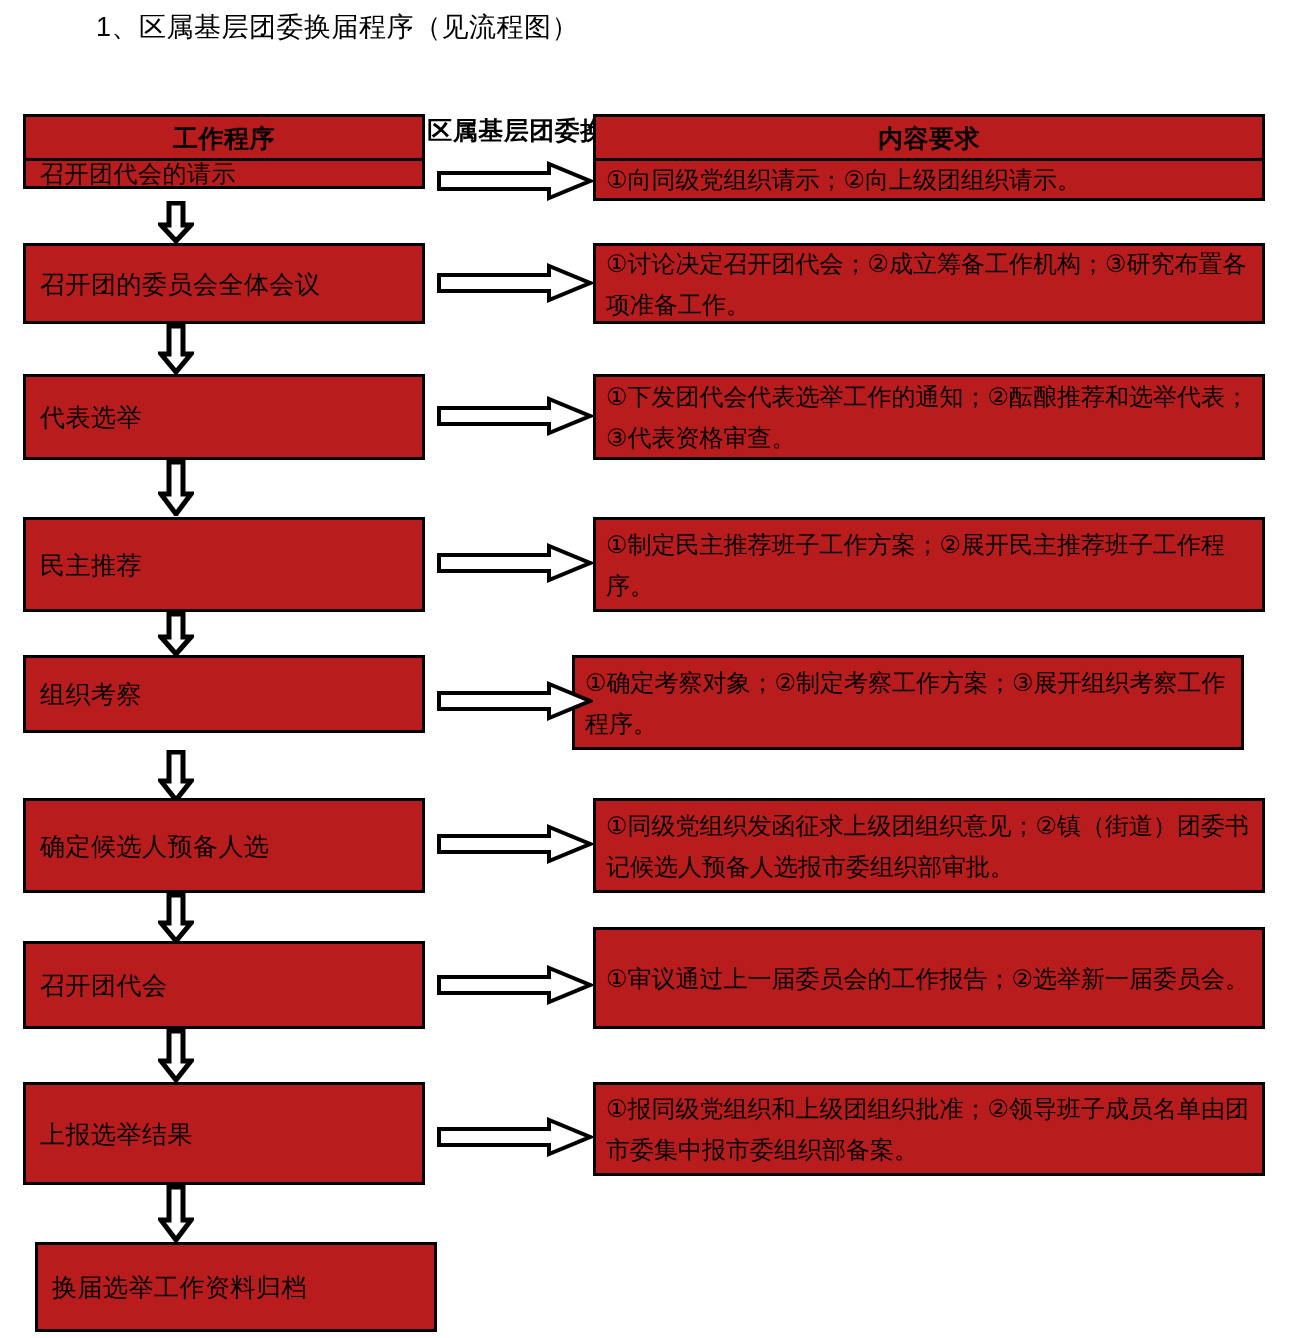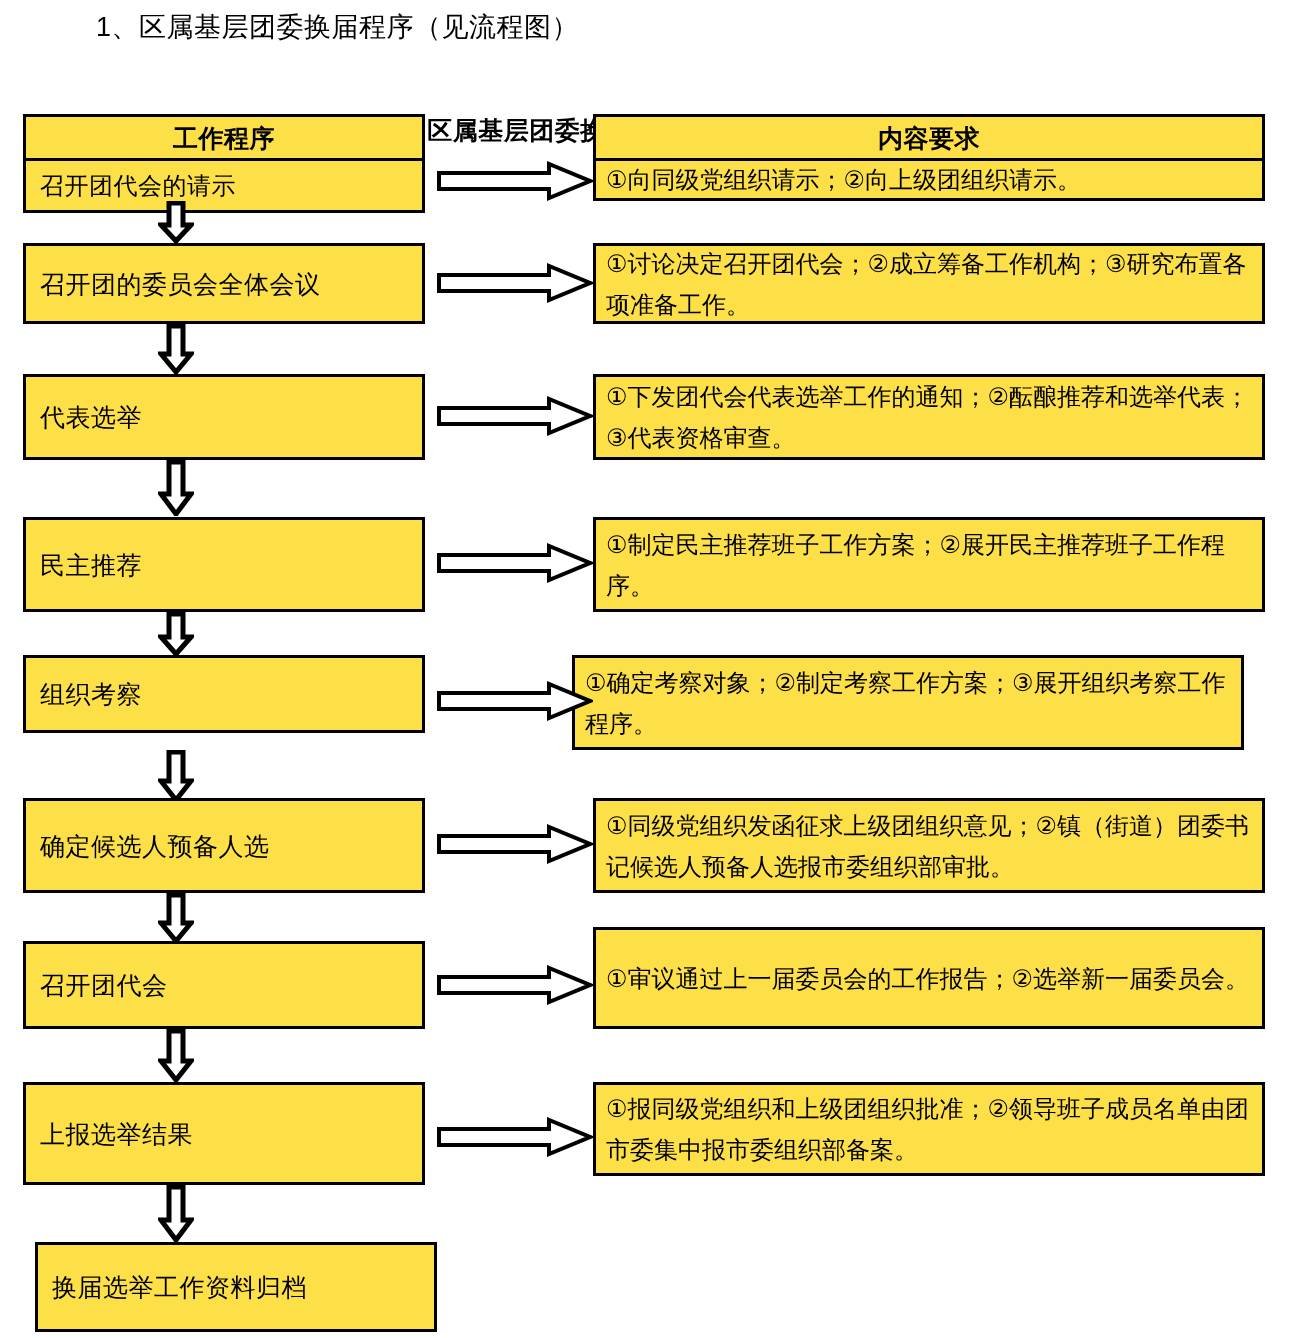--- a/index.html
+++ b/index.html
@@ -38,21 +38,21 @@
     margin-top: 44px;
   }
   
   #chart-title > span { position: relative; left: -52px; }
 
   
   .box {
     position: absolute;
     box-sizing: border-box;
     border: 3px solid #000;
-    background: #fde047;
+    background: #b91c1c;
   }
   .box-label {
     position: absolute;
     left: 14px;
     right: 8px;
     top: 50%;
     transform: translateY(-50%);
     font-size: 25px;
     line-height: 34px;
     letter-spacing: 0.5px;
@@ -69,21 +69,21 @@
     left: 23px;
     top: 114px;
     width: 402px;
     height: 47px;
     border-bottom-width: 3px;
   }
   #left-step-0 {
     left: 23px;
     top: 161px;
     width: 402px;
-    height: 52px;
+    height: 28px;
     border-top: none;
     padding-left: 32px;
   }
   #left-step-0 .box-label { font-size: 24px; }
 
   #right-header {
     left: 593px;
     top: 114px;
     width: 672px;
     height: 47px;

